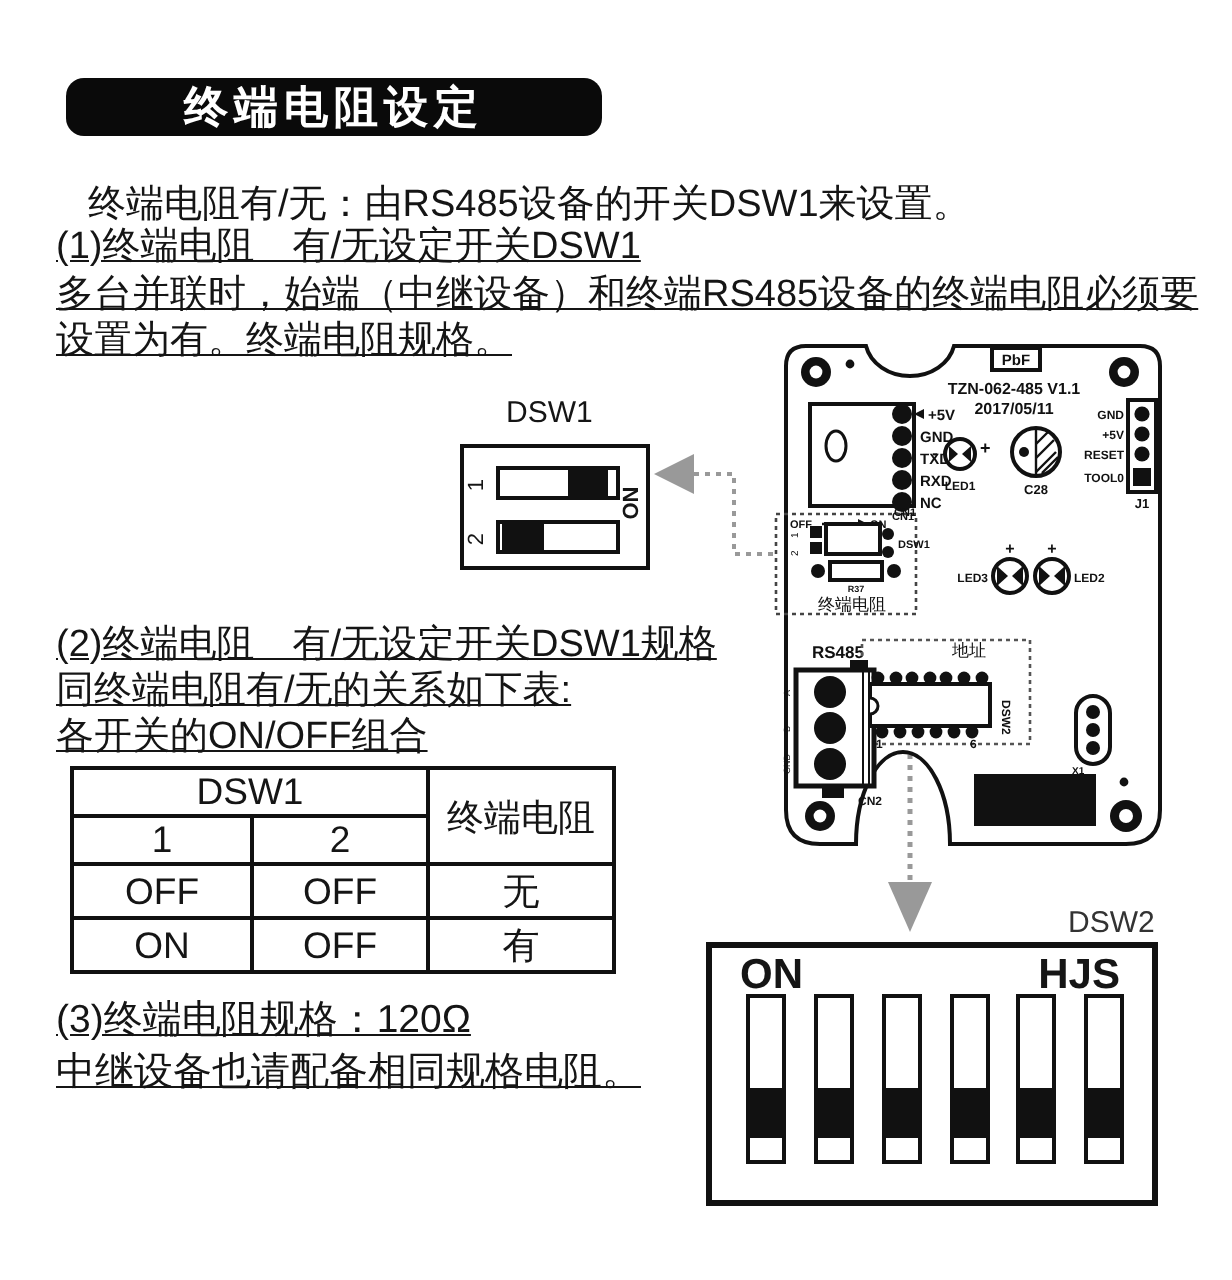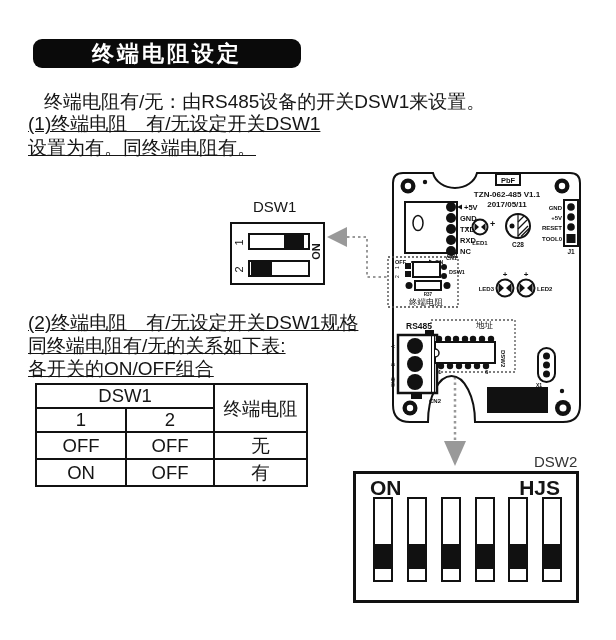--- a/index.html
+++ b/index.html
@@ -60,21 +60,22 @@
 <div class="page">
 
   <div class="title-box">
     <span>终端电阻设定</span>
   </div>
 
   <p class="intro">终端电阻有/无：由RS485设备的开关DSW1来设置。</p>
 
   <div class="block b1">
     <div>(1)终端电阻　有/无设定开关DSW1</div>
-    <div>设置为有。同终端电阻有。</div>
+    <div>多台并联时，始端（中继设备）和终端RS485设备的终端电阻必须要</div>
+    <div>设置为有。终端电阻规格。</div>
   </div>
 
   <div class="dsw1-title">DSW1</div>
   <div class="dsw1-box">
     <div class="slot s1">
       <div class="knob k1"></div>
     </div>
     <div class="slot s2">
       <div class="knob k2"></div>
     </div>
@@ -269,20 +270,24 @@
       <td>无</td>
     </tr>
     <tr>
       <td class="rh4">ON</td>
       <td>OFF</td>
       <td>有</td>
     </tr>
   </tbody>
     </table>
 
+  <div class="block b3">
+    <div>(3)终端电阻规格：120Ω</div>
+    <div>中继设备也请配备相同规格电阻。</div>
+  </div>
 
   <div class="dsw2-title">DSW2</div>
   <div class="dsw2-box">
     <span class="onw">ON</span>
     <span class="hjs">HJS</span>
     <div class="slot2 p1">
         <div class="knob2"></div>
       </div>
     <div class="slot2 p2">
         <div class="knob2"></div>

